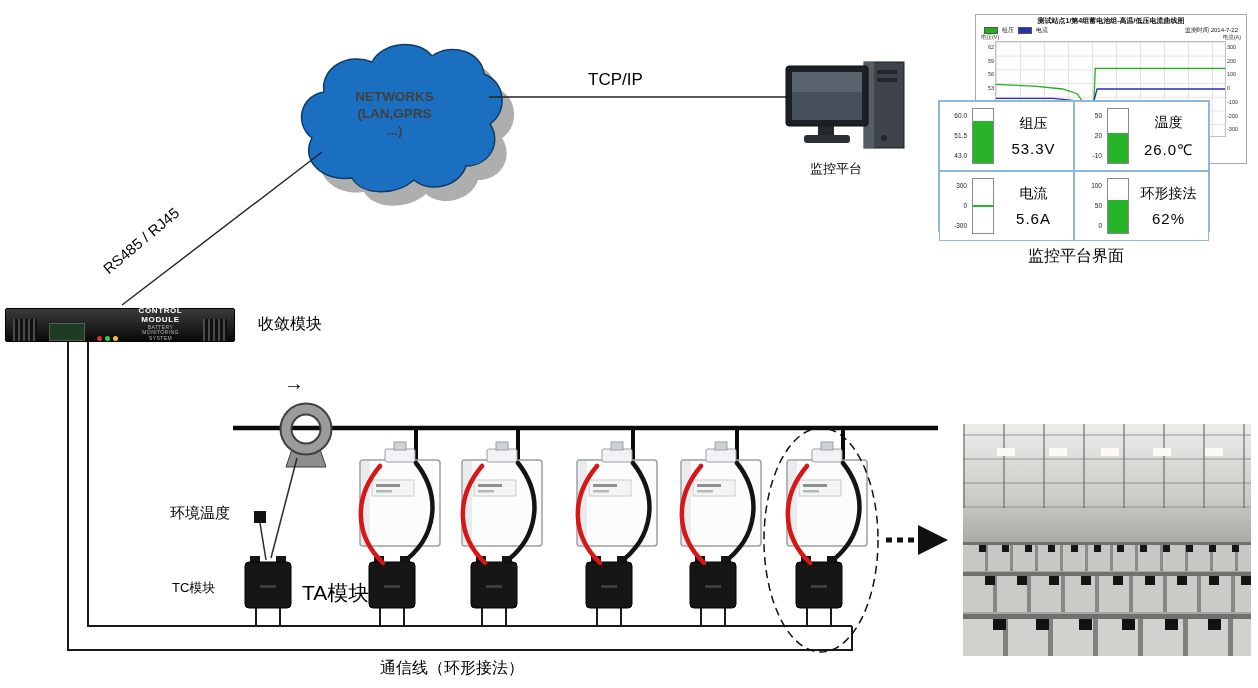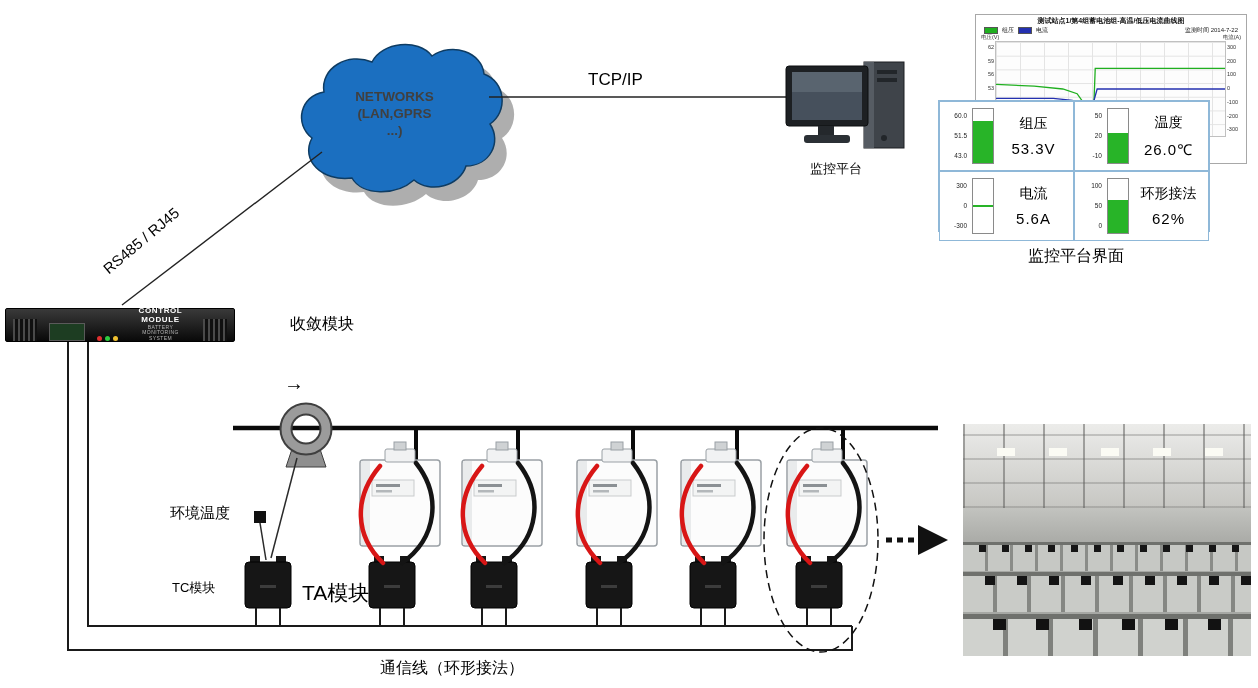--- a/index.html
+++ b/index.html
@@ -9,21 +9,21 @@
 
   
   .lbl{position:absolute;white-space:pre-line;text-align:right;}
   .lbl-cloud{left:312px;top:88px;width:165px;text-align:center;color:#404040;font-weight:bold;
              font-size:13.5px;line-height:17px;}
   .lbl-tcpip{left:588px;top:70px;font-size:17px;}
   .lbl-rs485{left:75px;top:232px;width:132px;text-align:center;font-size:15px;
              transform:rotate(-40deg);}
   .lbl-mon{left:780px;top:160px;width:112px;text-align:center;font-size:13px;}
   .lbl-monui{left:960px;top:246px;width:232px;text-align:center;font-size:16px;}
-  .lbl-conv{left:258px;top:314px;font-size:16px;margin-left:32px;}
+  .lbl-conv{left:258px;top:314px;font-size:16px;}
   .lbl-amb{left:170px;top:504px;font-size:15px;}
   .lbl-tc{left:172px;top:579px;font-size:13px;}
   .lbl-ta{left:302px;top:579px;font-size:21px;}
   .lbl-comm{left:380px;top:658px;width:260px;text-align:left;font-size:16px;}
   .lbl-inst{left:1002px;top:658px;width:210px;text-align:center;font-size:16px;}
   .lbl-arrow{left:284px;top:372px;font-size:20px;font-weight:bold;}
 
   
   .ctl{position:absolute;left:5px;top:308px;width:230px;height:34px;box-sizing:border-box;
        background:linear-gradient(#3a3a3a,#090909);border:1px solid #000;border-radius:2px;

